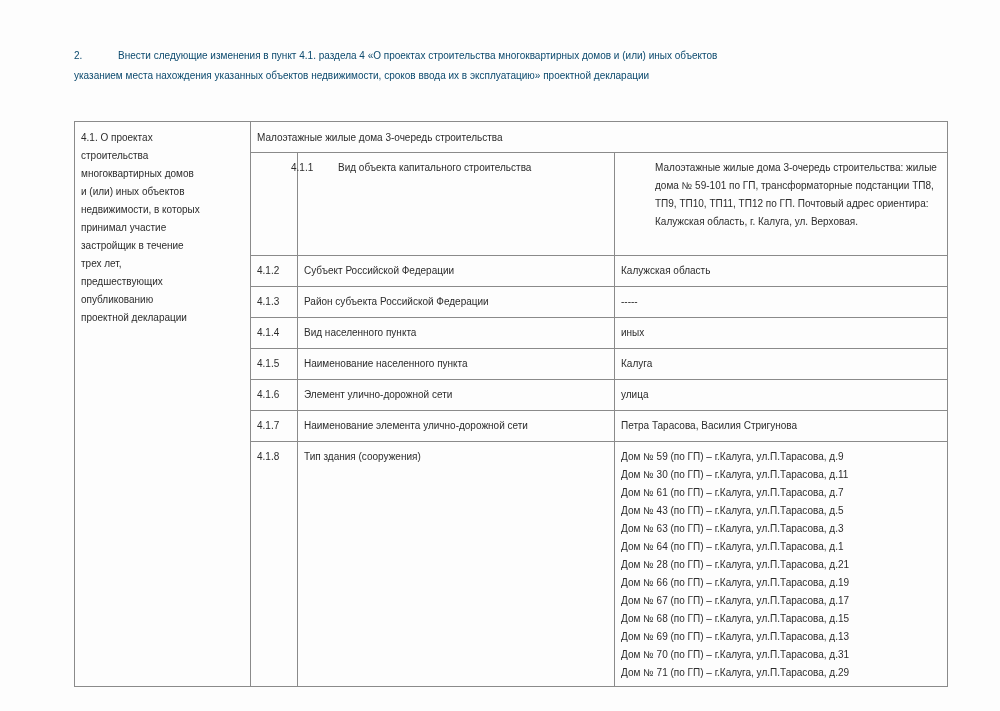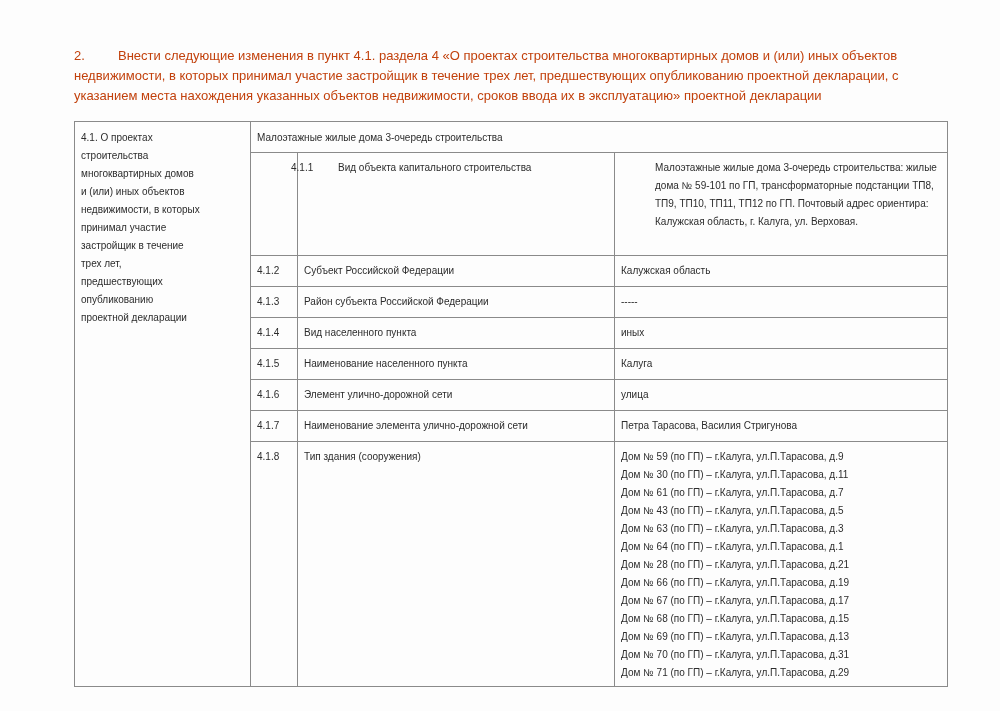--- a/index.html
+++ b/index.html
@@ -2,21 +2,21 @@
 <html><head>
 <meta charset="utf-8">
 <style>
   html, body { margin: 0; padding: 0; }
   body {
     width: 1000px; height: 711px; background: #fdfdfd; position: relative; overflow: hidden;
     font-family: "Liberation Sans", "DejaVu Sans", sans-serif; color: #2b2b2b;
   }
   .intro {
     position: absolute; left: 74px; top: 46px; width: 880px;
-    font-size: 13px; line-height: 20px; color: #c2410c;
+    font-size: 10px; line-height: 20px; color: #0c4a6e;
   }
   .intro .num { display: inline-block; width: 44px; }
   table.doc {
     position: absolute; left: 74px; top: 121px; width: 873px; height: 566px;
     border-collapse: collapse; font-size: 10px; color: #2c2c2c; table-layout: fixed;
   }
   table.doc td {
     border: 1.5px solid #8a8a8a; vertical-align: top; padding: 6px 6px 4px 6px; line-height: 18px;
   }
   col.c1 { width: 176px; }
@@ -28,21 +28,20 @@
   tr.r1 td { height: 92px; padding-left: 40px; }
   tr.rs td { height: 20px; padding-top: 6px; padding-bottom: 4px; }
   td.houses { line-height: 17.2px; padding-top: 8px; margin-top: 20px; }
   .house-line { display: block; white-space: nowrap; }
 </style>
 </head>
 <body>
 
 <div class="intro">
   <div><span class="num">2.</span><span>Внести следующие изменения в пункт 4.1. раздела 4 «О проектах строительства многоквартирных домов и (или) иных объектов</span></div>
-  <div>недвижимости, в которых принимал участие застройщик в течение трех лет, предшествующих опубликованию проектной декларации, с</div>
   <div>указанием места нахождения указанных объектов недвижимости, сроков ввода их в эксплуатацию» проектной декларации</div>
 </div>
 
 <table class="doc">
   <colgroup>
       <col class="c1">
       <col class="c2">
       <col class="c3">
       <col class="c4">
     </colgroup>

